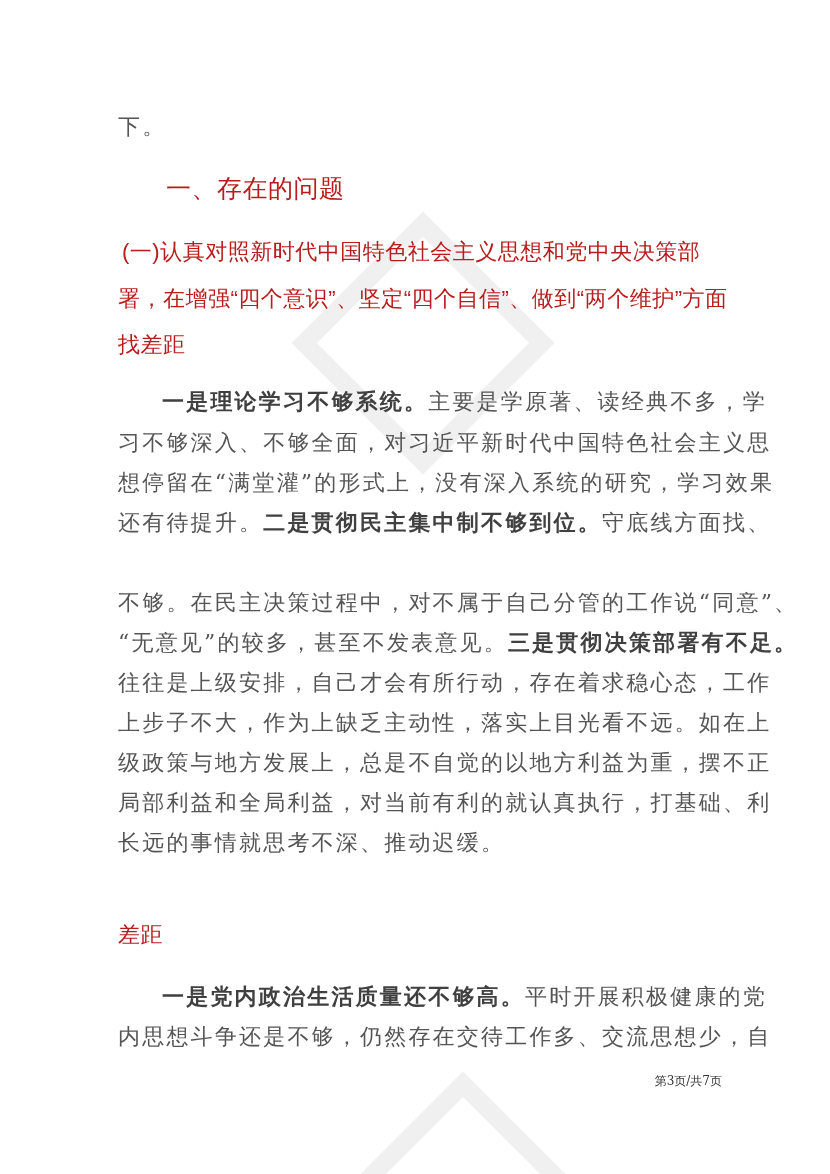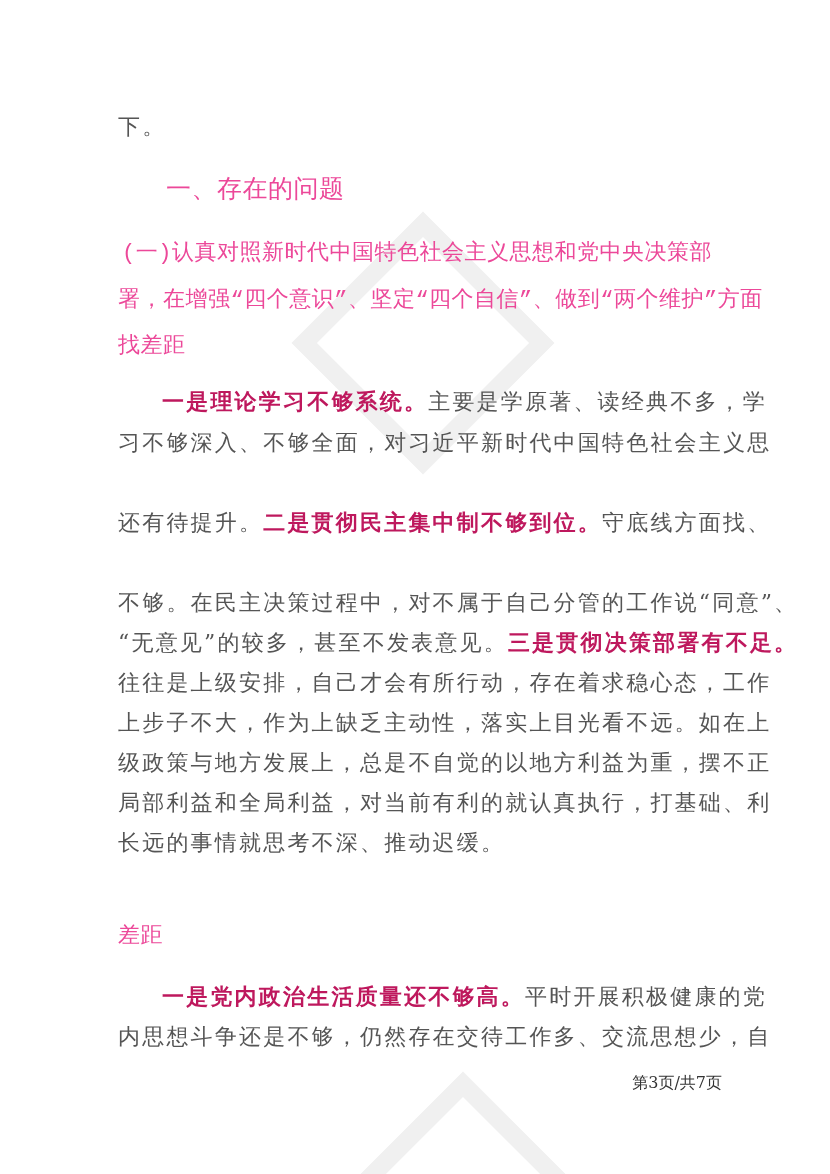--- a/index.html
+++ b/index.html
@@ -2,40 +2,41 @@
 <html><head>
 <meta charset="utf-8">
 <style>
   html, body { margin: 0; padding: 0; background: #ffffff; }
   body { width: 830px; height: 1174px; position: relative; overflow: hidden; }
   .page { position: absolute; left: 0; top: 0; width: 830px; height: 1174px; background: #fff; }
   .wm { position: absolute; border: 18px solid #f0f0f0; transform: rotate(45deg); }
   .wm1 { left: 330px; top: 250px; width: 150px; height: 150px; }
   .wm2 { left: 370px; top: 1110px; width: 150px; height: 150px; }
   .line { position: absolute; left: 118px; white-space: nowrap; font-size: 22px; letter-spacing: 2.2px; color: #555; font-family: "DejaVu Serif", serif; }
-  .head { font-family: Liberation Mono, monospace; color: #ec4899; letter-spacing: 0.5px; }
-  .b { font-weight: bold; color: #be185d; }
+  .head { font-family: Liberation Sans, sans-serif; color: #b91c1c; letter-spacing: 0.5px; }
+  .b { font-weight: bold; color: #404040; }
   .h1 { font-size: 25px; }
-  .footer { position: absolute; right: 108px; top: 1073px; font-size: 16px; color: #333; font-family: "DejaVu Serif", serif; }
+  .footer { position: absolute; right: 108px; top: 1073px; font-size: 12px; color: #333; font-family: "DejaVu Serif", serif; }
 </style>
 </head>
 <body>
 
 <div class="page">
   <div class="wm wm1"></div>
   <div class="wm wm2"></div>
 
   <div class="line" style="top:112px">下。</div>
   <div class="line head h1" style="top:172px;left:166px">一、存在的问题</div>
   <div class="line head" style="top:284px">署，在增强“四个意识”、坚定“四个自信”、做到“两个维护”方面</div>
   <div class="line head" style="top:237px;left:122px">(一)认真对照新时代中国特色社会主义思想和党中央决策部</div>
   <div class="line head" style="top:330px">找差距</div>
 
   <div class="line" style="top:387px;left:162px"><span class="b">一是理论学习不够系统。</span><span>主要是学原著、读经典不多，学</span></div>
   <div class="line" style="top:428px">习不够深入、不够全面，对习近平新时代中国特色社会主义思</div>
+  <div class="line" style="top:468px">想停留在“满堂灌”的形式上，没有深入系统的研究，学习效果</div>
   <div class="line" style="top:508px"><span>还有待提升。</span><span class="b">二是贯彻民主集中制不够到位。</span><span>守底线方面找、</span></div>
   <div class="line" style="top:628px"><span>“无意见”的较多，甚至不发表意见。</span><span class="b">三是贯彻决策部署有不足。</span></div>
   <div class="line" style="top:588px">不够。在民主决策过程中，对不属于自己分管的工作说“同意”、</div>
   <div class="line" style="top:668px">往往是上级安排，自己才会有所行动，存在着求稳心态，工作</div>
   <div class="line" style="top:748px">级政策与地方发展上，总是不自觉的以地方利益为重，摆不正</div>
   <div class="line" style="top:708px">上步子不大，作为上缺乏主动性，落实上目光看不远。如在上</div>
   <div class="line" style="top:788px">局部利益和全局利益，对当前有利的就认真执行，打基础、利</div>
   <div class="line" style="top:828px">长远的事情就思考不深、推动迟缓。</div>
 
   <div class="line head" style="top:920px">差距</div>

